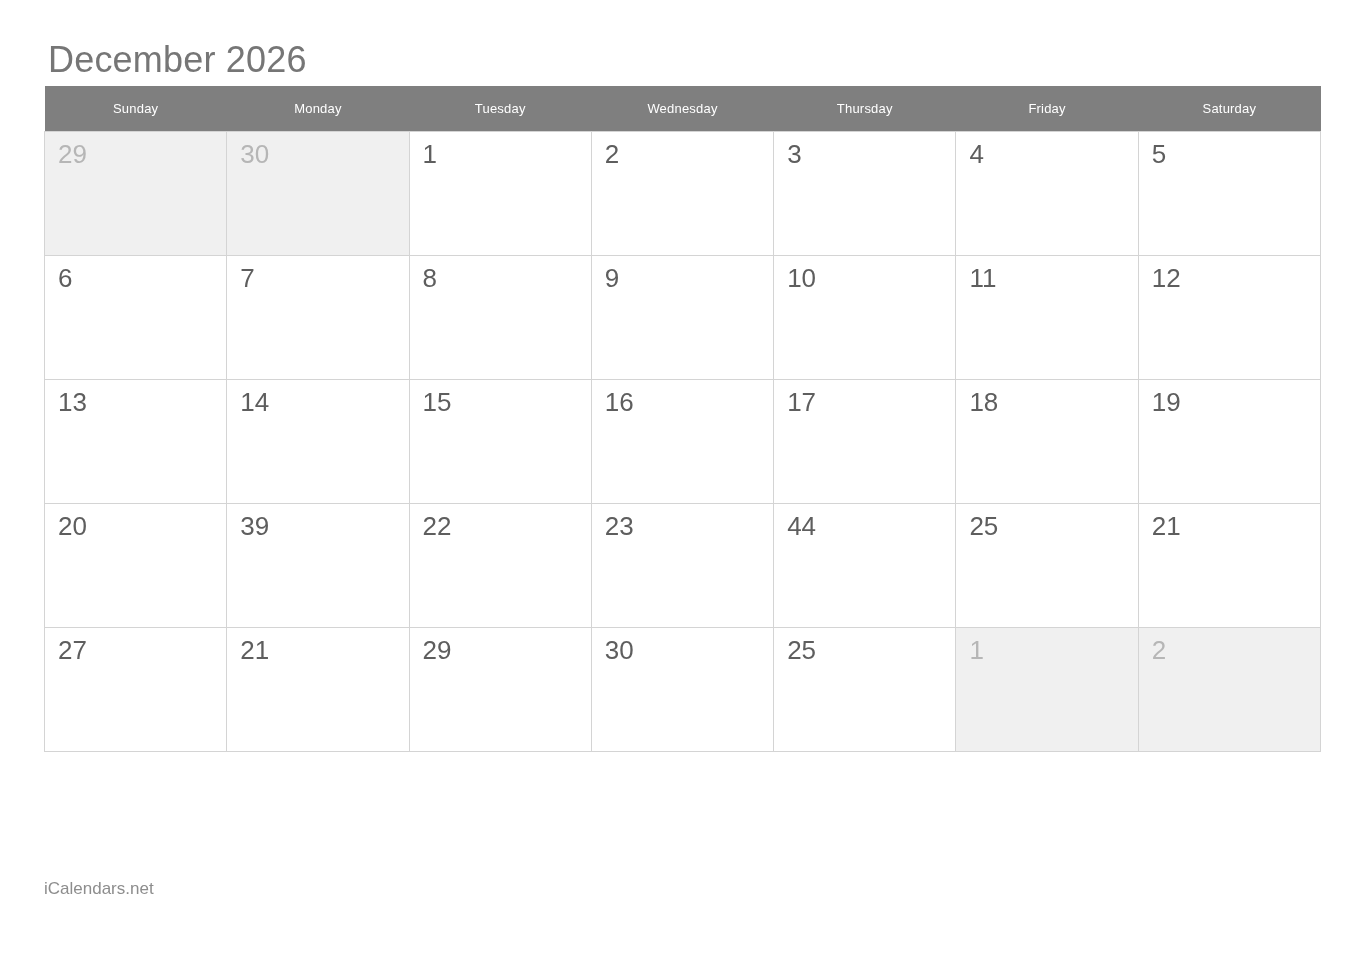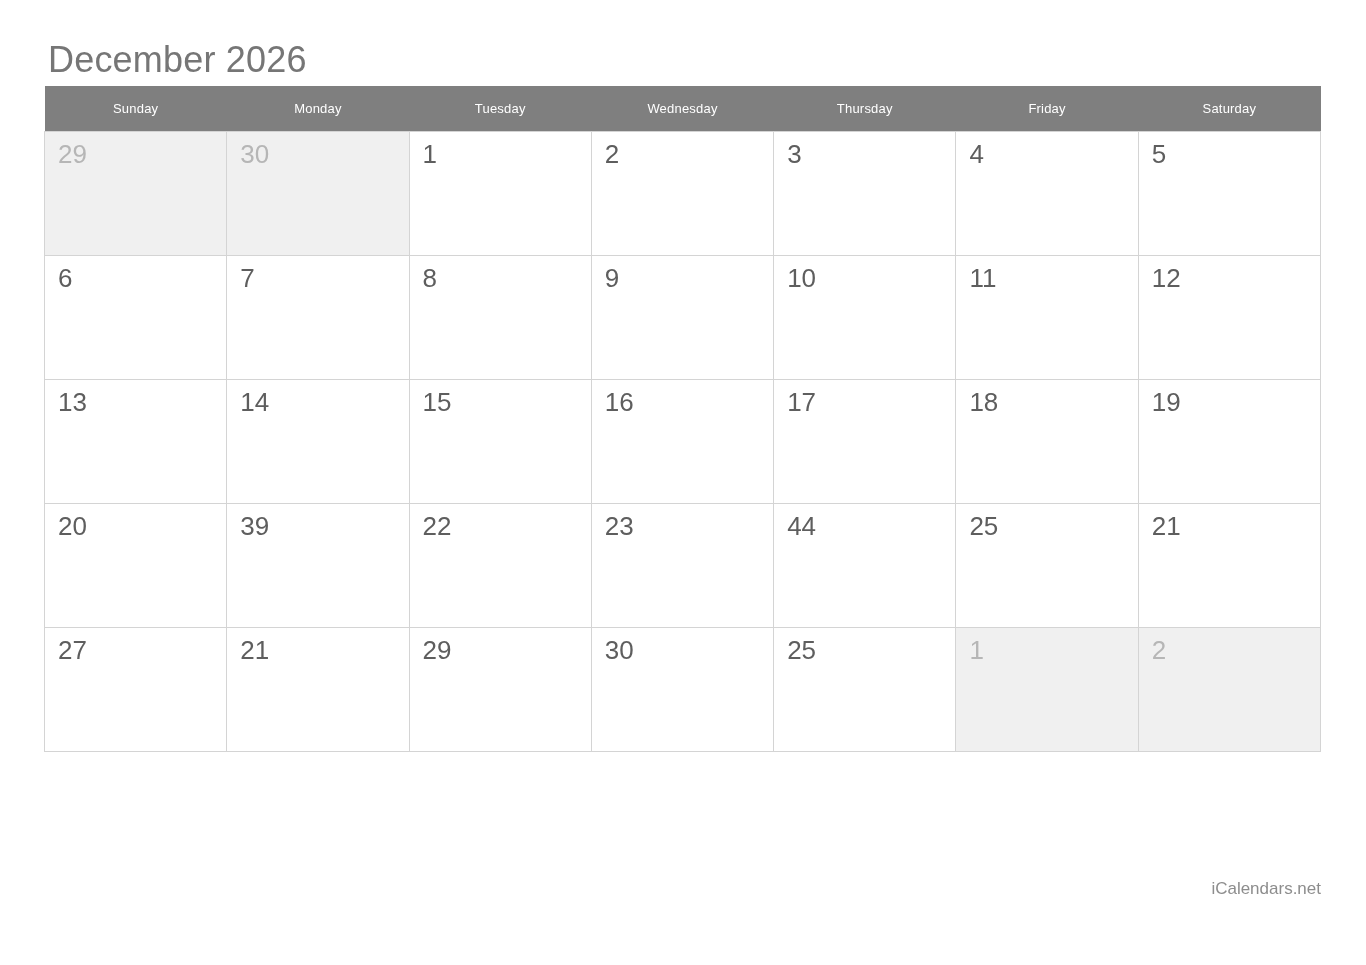--- a/index.html
+++ b/index.html
@@ -86,21 +86,20 @@
   table.calendar tbody td.other .daynum {
     color: #b6b6b6;
   }
 
   
   .cal-footer {
     position: absolute;
     left: 44px;
     top: 878px;
     width: 1277px;
-    text-align: right;
     font-size: 17px;
     color: #8d8d8d;
     line-height: 22px;
   }
 </style>
 </head>
 <body>
 
 <div class="page">
 

